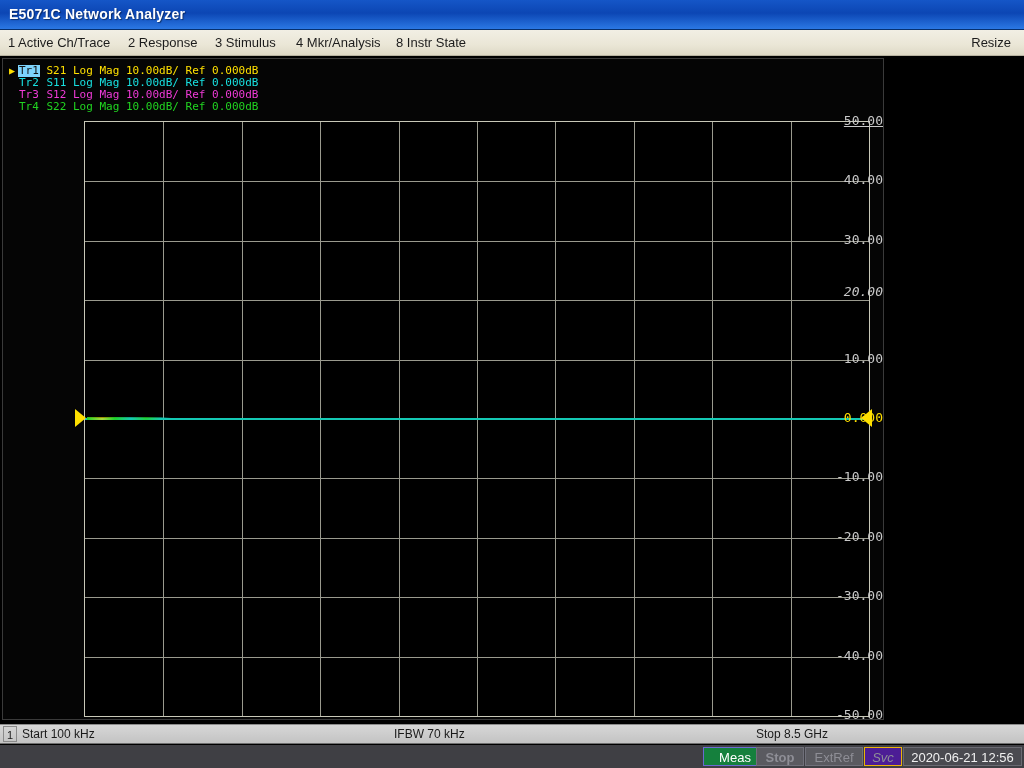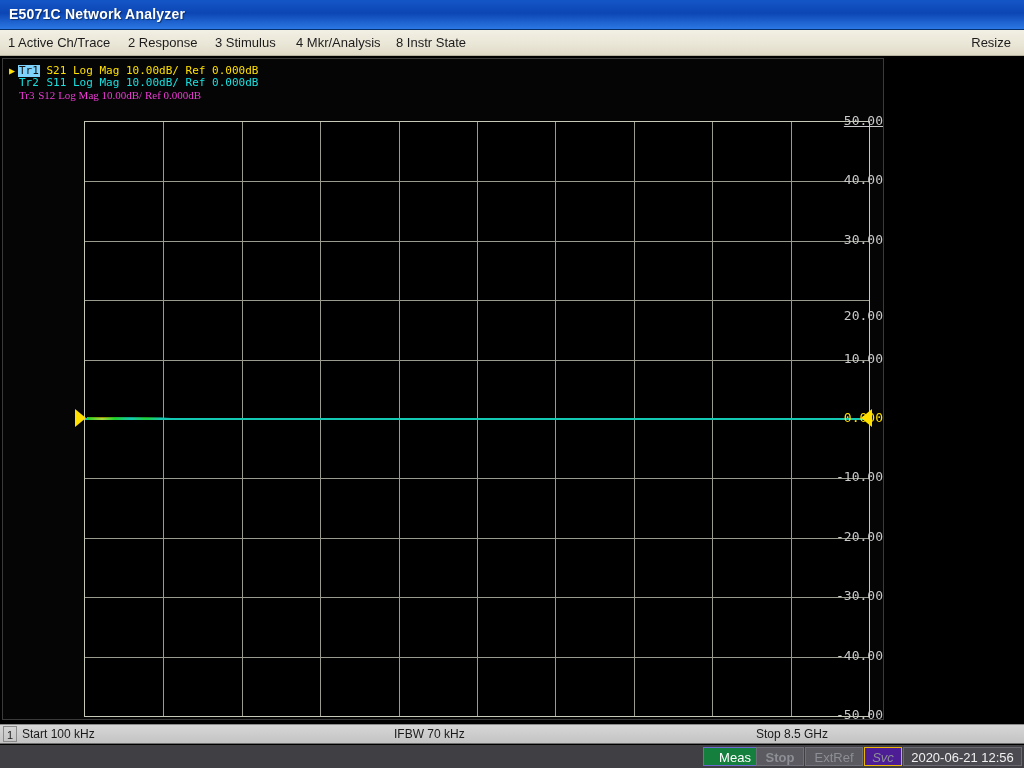--- a/index.html
+++ b/index.html
@@ -391,21 +391,22 @@
   <div id="menu-resize">Resize</div>
 </div>
 
 <div id="screen">
 
   <div id="graph-window">
 
     <div id="trace-list">
         <div class="trace-row active" style="color: rgb(255, 224, 0);"><span class="selarrow">▶</span><span class="col trname">Tr1</span> <span class="col ">S21</span> <span class="col ">Log Mag</span> <span class="col ">10.00dB/</span> <span class="col ">Ref</span> <span class="col ">0.000dB</span></div>
         <div class="trace-row" style="color: rgb(24, 224, 224);"><span class="selarrow"></span><span class="col trname">Tr2</span> <span class="col ">S11</span> <span class="col ">Log Mag</span> <span class="col ">10.00dB/</span> <span class="col ">Ref</span> <span class="col ">0.000dB</span></div>
-        <div class="trace-row" style="color: rgb(240, 59, 216); font-family: Liberation Serif, serif;"><span class="selarrow"></span><span class="col trname">Tr3</span> <span class="col ">S12</span> <span class="col ">Log Mag</span> <span class="col ">10.00dB/</span> <span class="col ">Ref</span> <span class="col ">0.000dB</span></div>
+        <div class="trace-row" style="color: rgb(240, 59, 216);"><span class="selarrow"></span><span class="col trname">Tr3</span> <span class="col ">S12</span> <span class="col ">Log Mag</span> <span class="col ">10.00dB/</span> <span class="col ">Ref</span> <span class="col ">0.000dB</span></div>
+        <div class="trace-row" style="color: rgb(33, 212, 33);"><span class="selarrow"></span><span class="col trname">Tr4</span> <span class="col ">S22</span> <span class="col ">Log Mag</span> <span class="col ">10.00dB/</span> <span class="col ">Ref</span> <span class="col ">0.000dB</span></div>
       </div>
 
     <div id="plot">
       <div id="grid-host">
           <div class="gridline-h" style="top: 59px;"></div>
           <div class="gridline-h" style="top: 119px;"></div>
           <div class="gridline-h" style="top: 178px;"></div>
           <div class="gridline-h" style="top: 238px;"></div>
           <div class="gridline-h" style="top: 297px;"></div>
           <div class="gridline-h" style="top: 356px;"></div>
@@ -423,21 +424,21 @@
           <div class="gridline-v" style="left: 706px;"></div>
         </div>
       <div id="trace-line" style="top: 296px;"></div>
       <div id="trace-noise" style="top: 295px; left: 2px; width: 84px;"></div>
     </div>
 
     <div id="yaxis-host">
         <div class="ylabel" style="top: 54px; text-decoration: underline;">50.00</div>
         <div class="ylabel" style="top: 113.4px;">40.00</div>
         <div class="ylabel" style="top: 172.8px;">30.00</div>
-        <div class="ylabel" style="top: 249px;">20.00</div>
+        <div class="ylabel" style="top: 225px; font-style: italic;">20.00</div>
         <div class="ylabel" style="top: 291.6px;">10.00</div>
         <div class="ylabel refmark" style="top: 351px;">0.000</div>
         <div class="ylabel" style="top: 410.4px;">-10.00</div>
         <div class="ylabel" style="top: 469.8px;">-20.00</div>
         <div class="ylabel" style="top: 529.2px;">-30.00</div>
         <div class="ylabel" style="top: 588.6px;">-40.00</div>
         <div class="ylabel" style="top: 648px;">-50.00</div>
       </div>
 
     <div class="ref-tri-left" id="ref-left" style="left: 72px; top: 350px;"></div>

